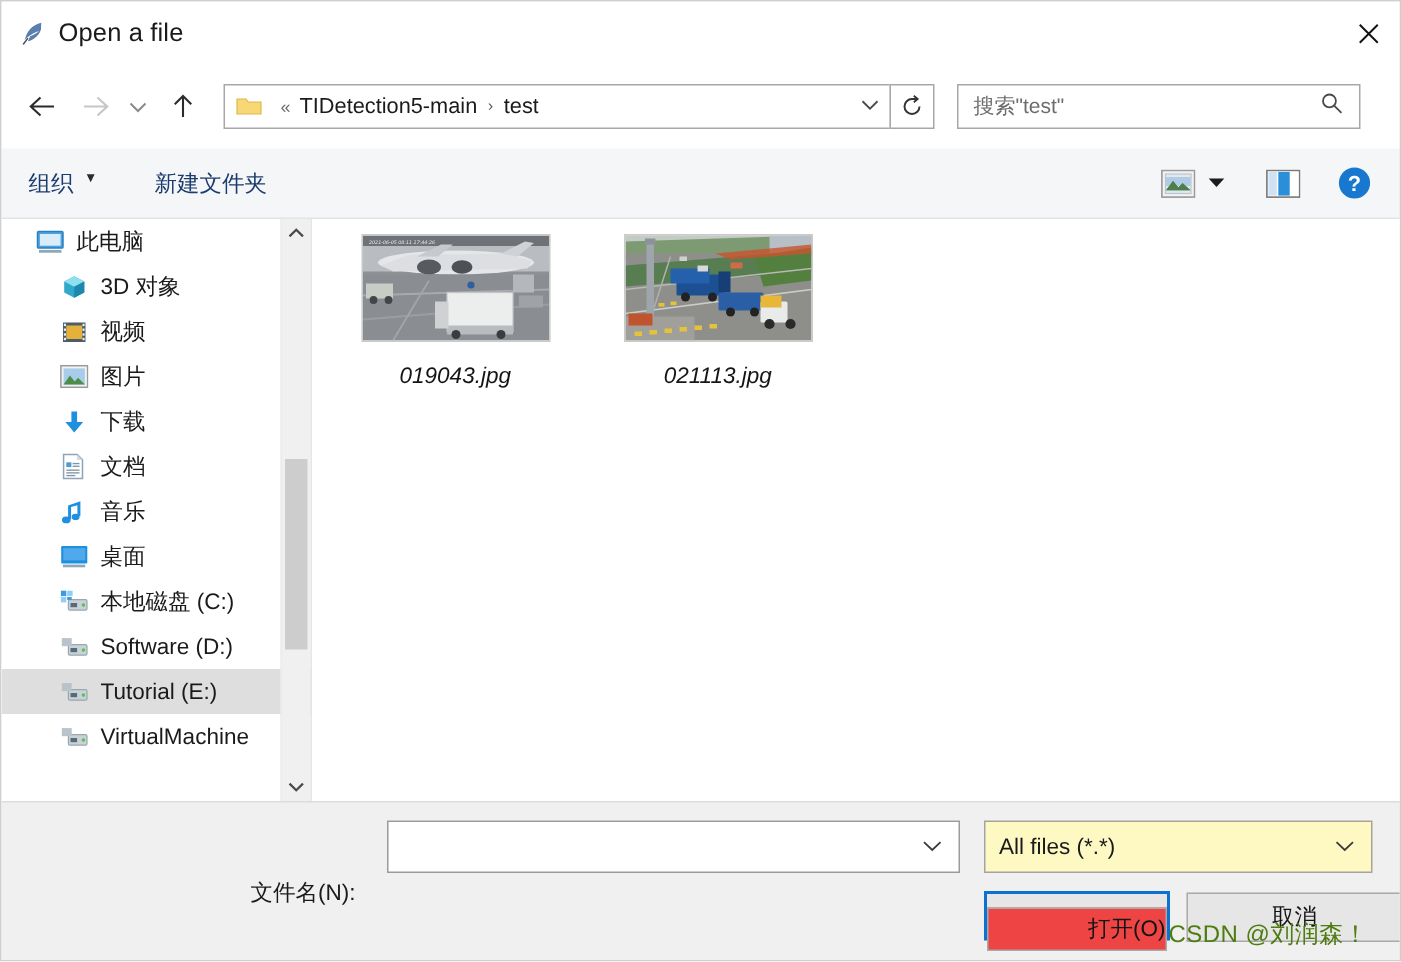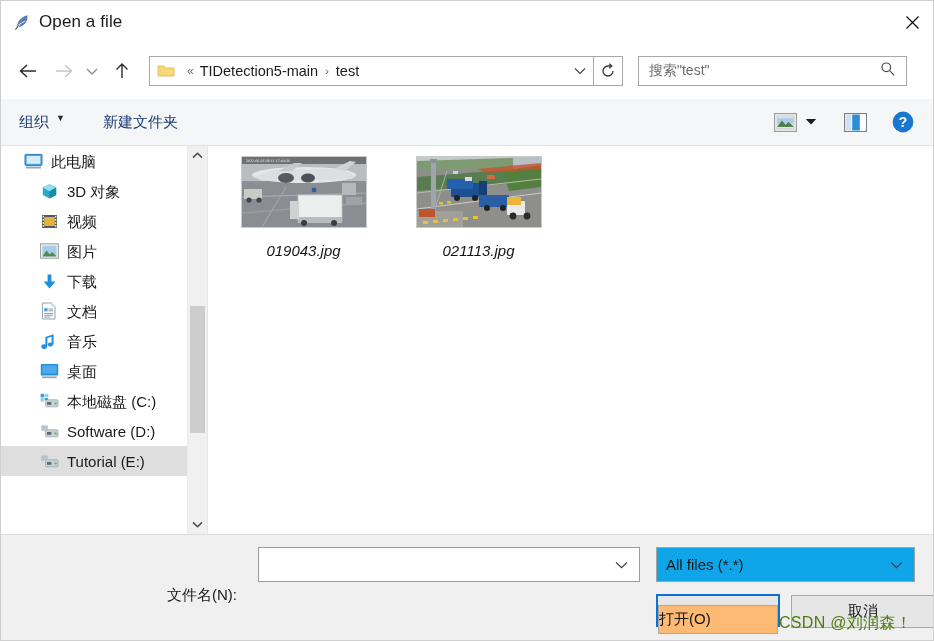--- a/index.html
+++ b/index.html
@@ -297,21 +297,21 @@
     color: #1a1a1a;
   }
   .combo-caret {
     margin-left: auto; margin-right: 11px;
     font-size: 11px; color: #3a3a3a;
   }
   .type-combo {
     position: absolute;
     left: 655px; top: 546px;
     width: 259px; height: 35px;
-    background: #0ea5e9;
+    background: #fef9c3;
     border: 1px solid #a3a3a3;
     box-sizing: border-box;
     display: flex;
     align-items: center;
   }
   .type-combo-value {
     margin-left: 9px;
     font-size: 15px;
     color: #1a1a1a;
   }
@@ -325,22 +325,22 @@
   }
   .btn-open {
     left: 655px; top: 593px;
     width: 124px;
     background: #e6e6e6;
     border: 2px solid #0b72d4;
   }
   .btn-open .inner {
     width: 100%; height: 100%;
     border: 1px solid #a9a9a9;
-    background: #fdba74;
-    display: flex; align-items: center; justify-content: flex-start;
+    background: #ef4444;
+    display: flex; align-items: center; justify-content: flex-end;
     box-sizing: border-box;
     margin-top: 17px;
   }
   .btn-cancel {
     left: 790px; top: 594px;
     width: 144px;
     background: #e6e6e6;
     border: 1px solid #a9a9a9;
   }
   .watermark {
@@ -612,20 +612,31 @@
           <svg width="19" height="16" viewBox="0 0 19 16">
             <rect x="5.6" y="6.8" width="12.4" height="7" rx="1" fill="#c9d2d8" stroke="#9aa7b0" stroke-width="0.8"></rect>
             <rect x="7" y="9" width="4.4" height="2.8" fill="#5a6b78"></rect>
             <circle cx="15.6" cy="10.4" r="1.2" fill="#5ac24f"></circle>
             <rect x="1.2" y="2.4" width="6.6" height="5.4" fill="#b9c3cb"></rect>
           </svg>
         </span>
         <span class="nav-label">Tutorial (E:)</span>
       </div>
 
+      <div class="nav-item child">
+        <span class="nav-ico">
+          <svg width="19" height="16" viewBox="0 0 19 16">
+            <rect x="5.6" y="6.8" width="12.4" height="7" rx="1" fill="#c9d2d8" stroke="#9aa7b0" stroke-width="0.8"></rect>
+            <rect x="7" y="9" width="4.4" height="2.8" fill="#5a6b78"></rect>
+            <circle cx="15.6" cy="10.4" r="1.2" fill="#5ac24f"></circle>
+            <rect x="1.2" y="2.4" width="6.6" height="5.4" fill="#b9c3cb"></rect>
+          </svg>
+        </span>
+        <span class="nav-label">VirtualMachine</span>
+      </div>
     </div>
 
     <div class="vscroll">
       <div class="vs-arrow vs-up">
         <svg width="11" height="7" viewBox="0 0 11 7">
           <path d="M1 5.6 L5.5 1.2 L10 5.6" stroke="#4a4a4a" stroke-width="1.5" fill="none"></path>
         </svg>
       </div>
       <div class="vs-thumb"></div>
       <div class="vs-arrow vs-down">

